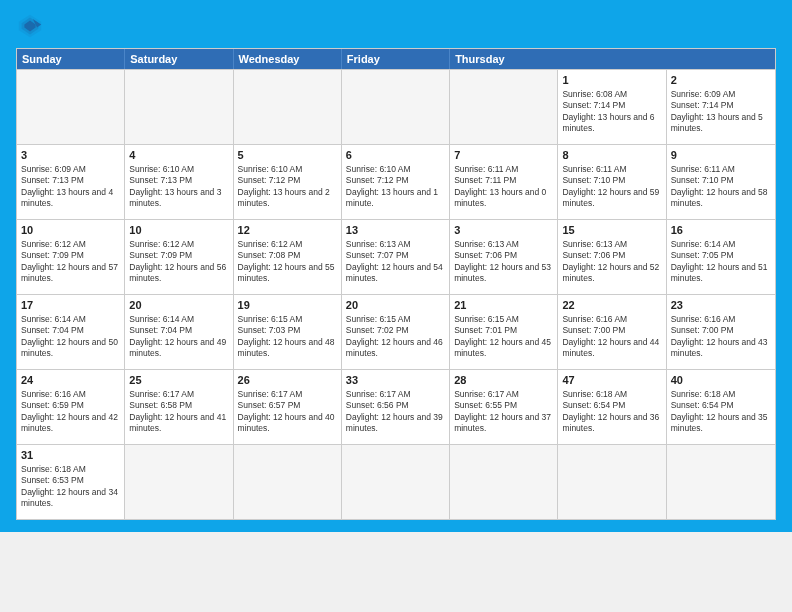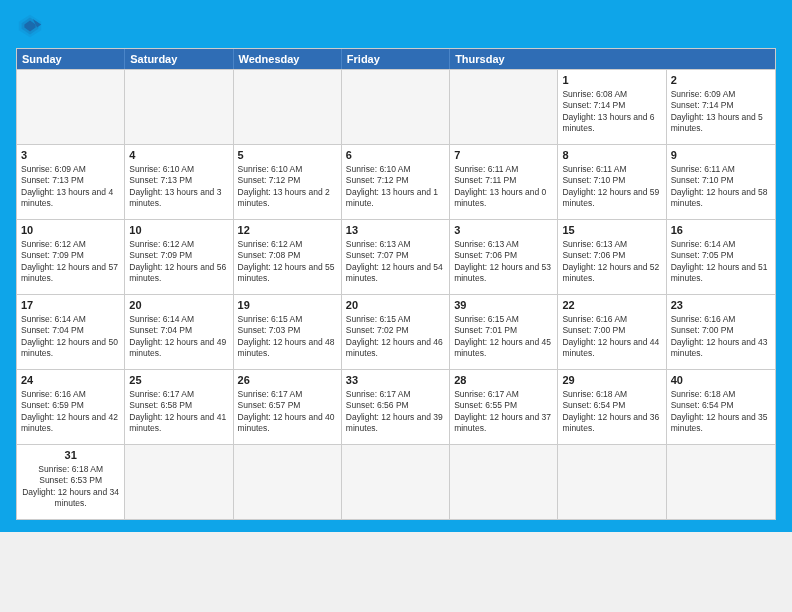--- a/index.html
+++ b/index.html
@@ -99,21 +99,20 @@
       font-weight: bold;
       color: #222;
       display: block;
       margin-bottom: 1px;
     }
     .last-row .cal-cell {
       background: #f5f5f5;
     }
     .last-row .cal-cell.has-data {
       background: white;
-      text-align: center;
     }
   </style>
 </head>
 <body>
 
 <div class="page">
   <div class="header">
     <div class="logo">
       <svg class="logo-icon" viewBox="0 0 40 40">
         <polygon points="20,4 36,14 36,26 20,36 4,26 4,14" fill="#1a6aad" opacity="0.15"></polygon>
@@ -166,31 +165,31 @@
           <div class="cal-cell"><span class="day-num">13</span><span>Sunrise: 6:13 AM<br>Sunset: 7:07 PM<br>Daylight: 12 hours and 54 minutes.</span></div>
           <div class="cal-cell"><span class="day-num">3</span><span>Sunrise: 6:13 AM<br>Sunset: 7:06 PM<br>Daylight: 12 hours and 53 minutes.</span></div>
           <div class="cal-cell"><span class="day-num">15</span><span>Sunrise: 6:13 AM<br>Sunset: 7:06 PM<br>Daylight: 12 hours and 52 minutes.</span></div>
           <div class="cal-cell"><span class="day-num">16</span><span>Sunrise: 6:14 AM<br>Sunset: 7:05 PM<br>Daylight: 12 hours and 51 minutes.</span></div>
         </div>
         <div class="cal-row">
           <div class="cal-cell"><span class="day-num">17</span><span>Sunrise: 6:14 AM<br>Sunset: 7:04 PM<br>Daylight: 12 hours and 50 minutes.</span></div>
           <div class="cal-cell"><span class="day-num">20</span><span>Sunrise: 6:14 AM<br>Sunset: 7:04 PM<br>Daylight: 12 hours and 49 minutes.</span></div>
           <div class="cal-cell"><span class="day-num">19</span><span>Sunrise: 6:15 AM<br>Sunset: 7:03 PM<br>Daylight: 12 hours and 48 minutes.</span></div>
           <div class="cal-cell"><span class="day-num">20</span><span>Sunrise: 6:15 AM<br>Sunset: 7:02 PM<br>Daylight: 12 hours and 46 minutes.</span></div>
-          <div class="cal-cell"><span class="day-num">39</span><span>Sunrise: 6:15 AM<br>Sunset: 7:01 PM<br>Daylight: 12 hours and 45 minutes.</span></div>
+          <div class="cal-cell"><span class="day-num">21</span><span>Sunrise: 6:15 AM<br>Sunset: 7:01 PM<br>Daylight: 12 hours and 45 minutes.</span></div>
           <div class="cal-cell"><span class="day-num">22</span><span>Sunrise: 6:16 AM<br>Sunset: 7:00 PM<br>Daylight: 12 hours and 44 minutes.</span></div>
           <div class="cal-cell"><span class="day-num">23</span><span>Sunrise: 6:16 AM<br>Sunset: 7:00 PM<br>Daylight: 12 hours and 43 minutes.</span></div>
         </div>
         <div class="cal-row">
           <div class="cal-cell"><span class="day-num">24</span><span>Sunrise: 6:16 AM<br>Sunset: 6:59 PM<br>Daylight: 12 hours and 42 minutes.</span></div>
           <div class="cal-cell"><span class="day-num">25</span><span>Sunrise: 6:17 AM<br>Sunset: 6:58 PM<br>Daylight: 12 hours and 41 minutes.</span></div>
           <div class="cal-cell"><span class="day-num">26</span><span>Sunrise: 6:17 AM<br>Sunset: 6:57 PM<br>Daylight: 12 hours and 40 minutes.</span></div>
           <div class="cal-cell"><span class="day-num">33</span><span>Sunrise: 6:17 AM<br>Sunset: 6:56 PM<br>Daylight: 12 hours and 39 minutes.</span></div>
           <div class="cal-cell"><span class="day-num">28</span><span>Sunrise: 6:17 AM<br>Sunset: 6:55 PM<br>Daylight: 12 hours and 37 minutes.</span></div>
-          <div class="cal-cell"><span class="day-num">29</span><span>Sunrise: 6:18 AM<br>Sunset: 6:54 PM<br>Daylight: 12 hours and 36 minutes.</span></div>
+          <div class="cal-cell"><span class="day-num">47</span><span>Sunrise: 6:18 AM<br>Sunset: 6:54 PM<br>Daylight: 12 hours and 36 minutes.</span></div>
           <div class="cal-cell"><span class="day-num">40</span><span>Sunrise: 6:18 AM<br>Sunset: 6:54 PM<br>Daylight: 12 hours and 35 minutes.</span></div>
         </div>
         <div class="cal-row last-row">
           <div class="cal-cell has-data"><span class="day-num">31</span><span>Sunrise: 6:18 AM<br>Sunset: 6:53 PM<br>Daylight: 12 hours and 34 minutes.</span></div>
           <div class="cal-cell empty"></div>
           <div class="cal-cell empty"></div>
           <div class="cal-cell empty"></div>
           <div class="cal-cell empty"></div>
           <div class="cal-cell empty"></div>
           <div class="cal-cell empty"></div>

